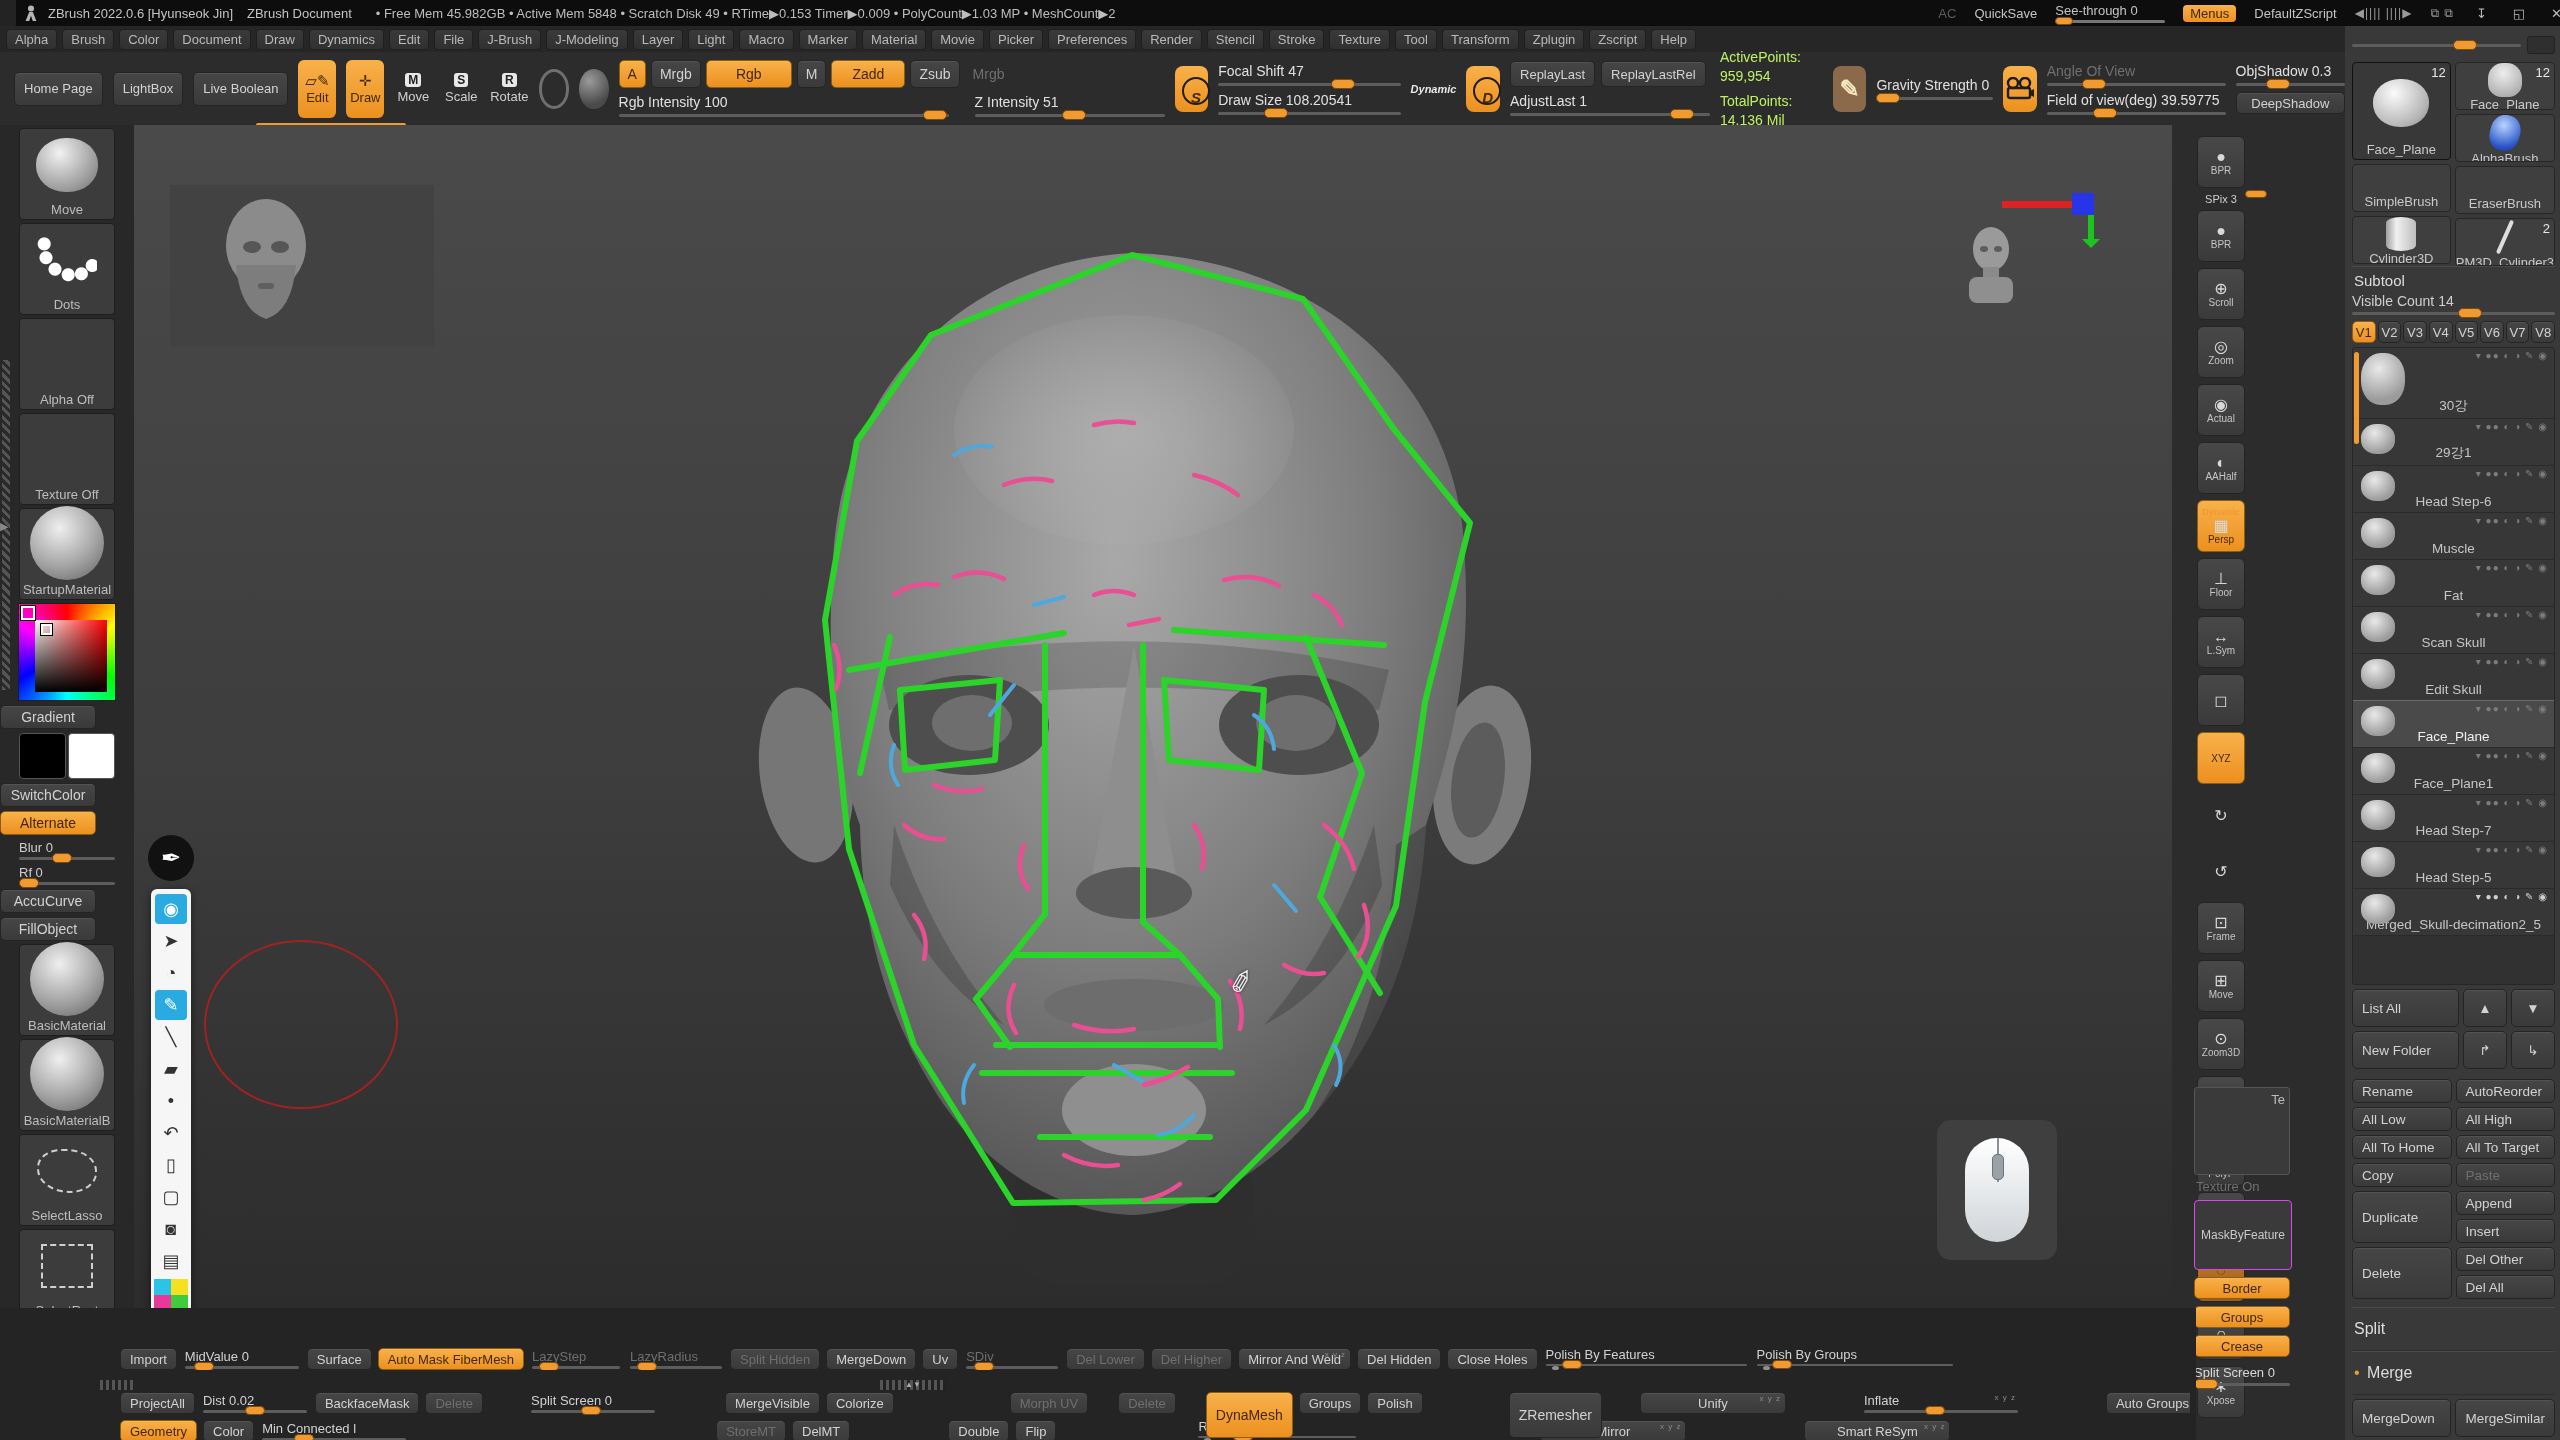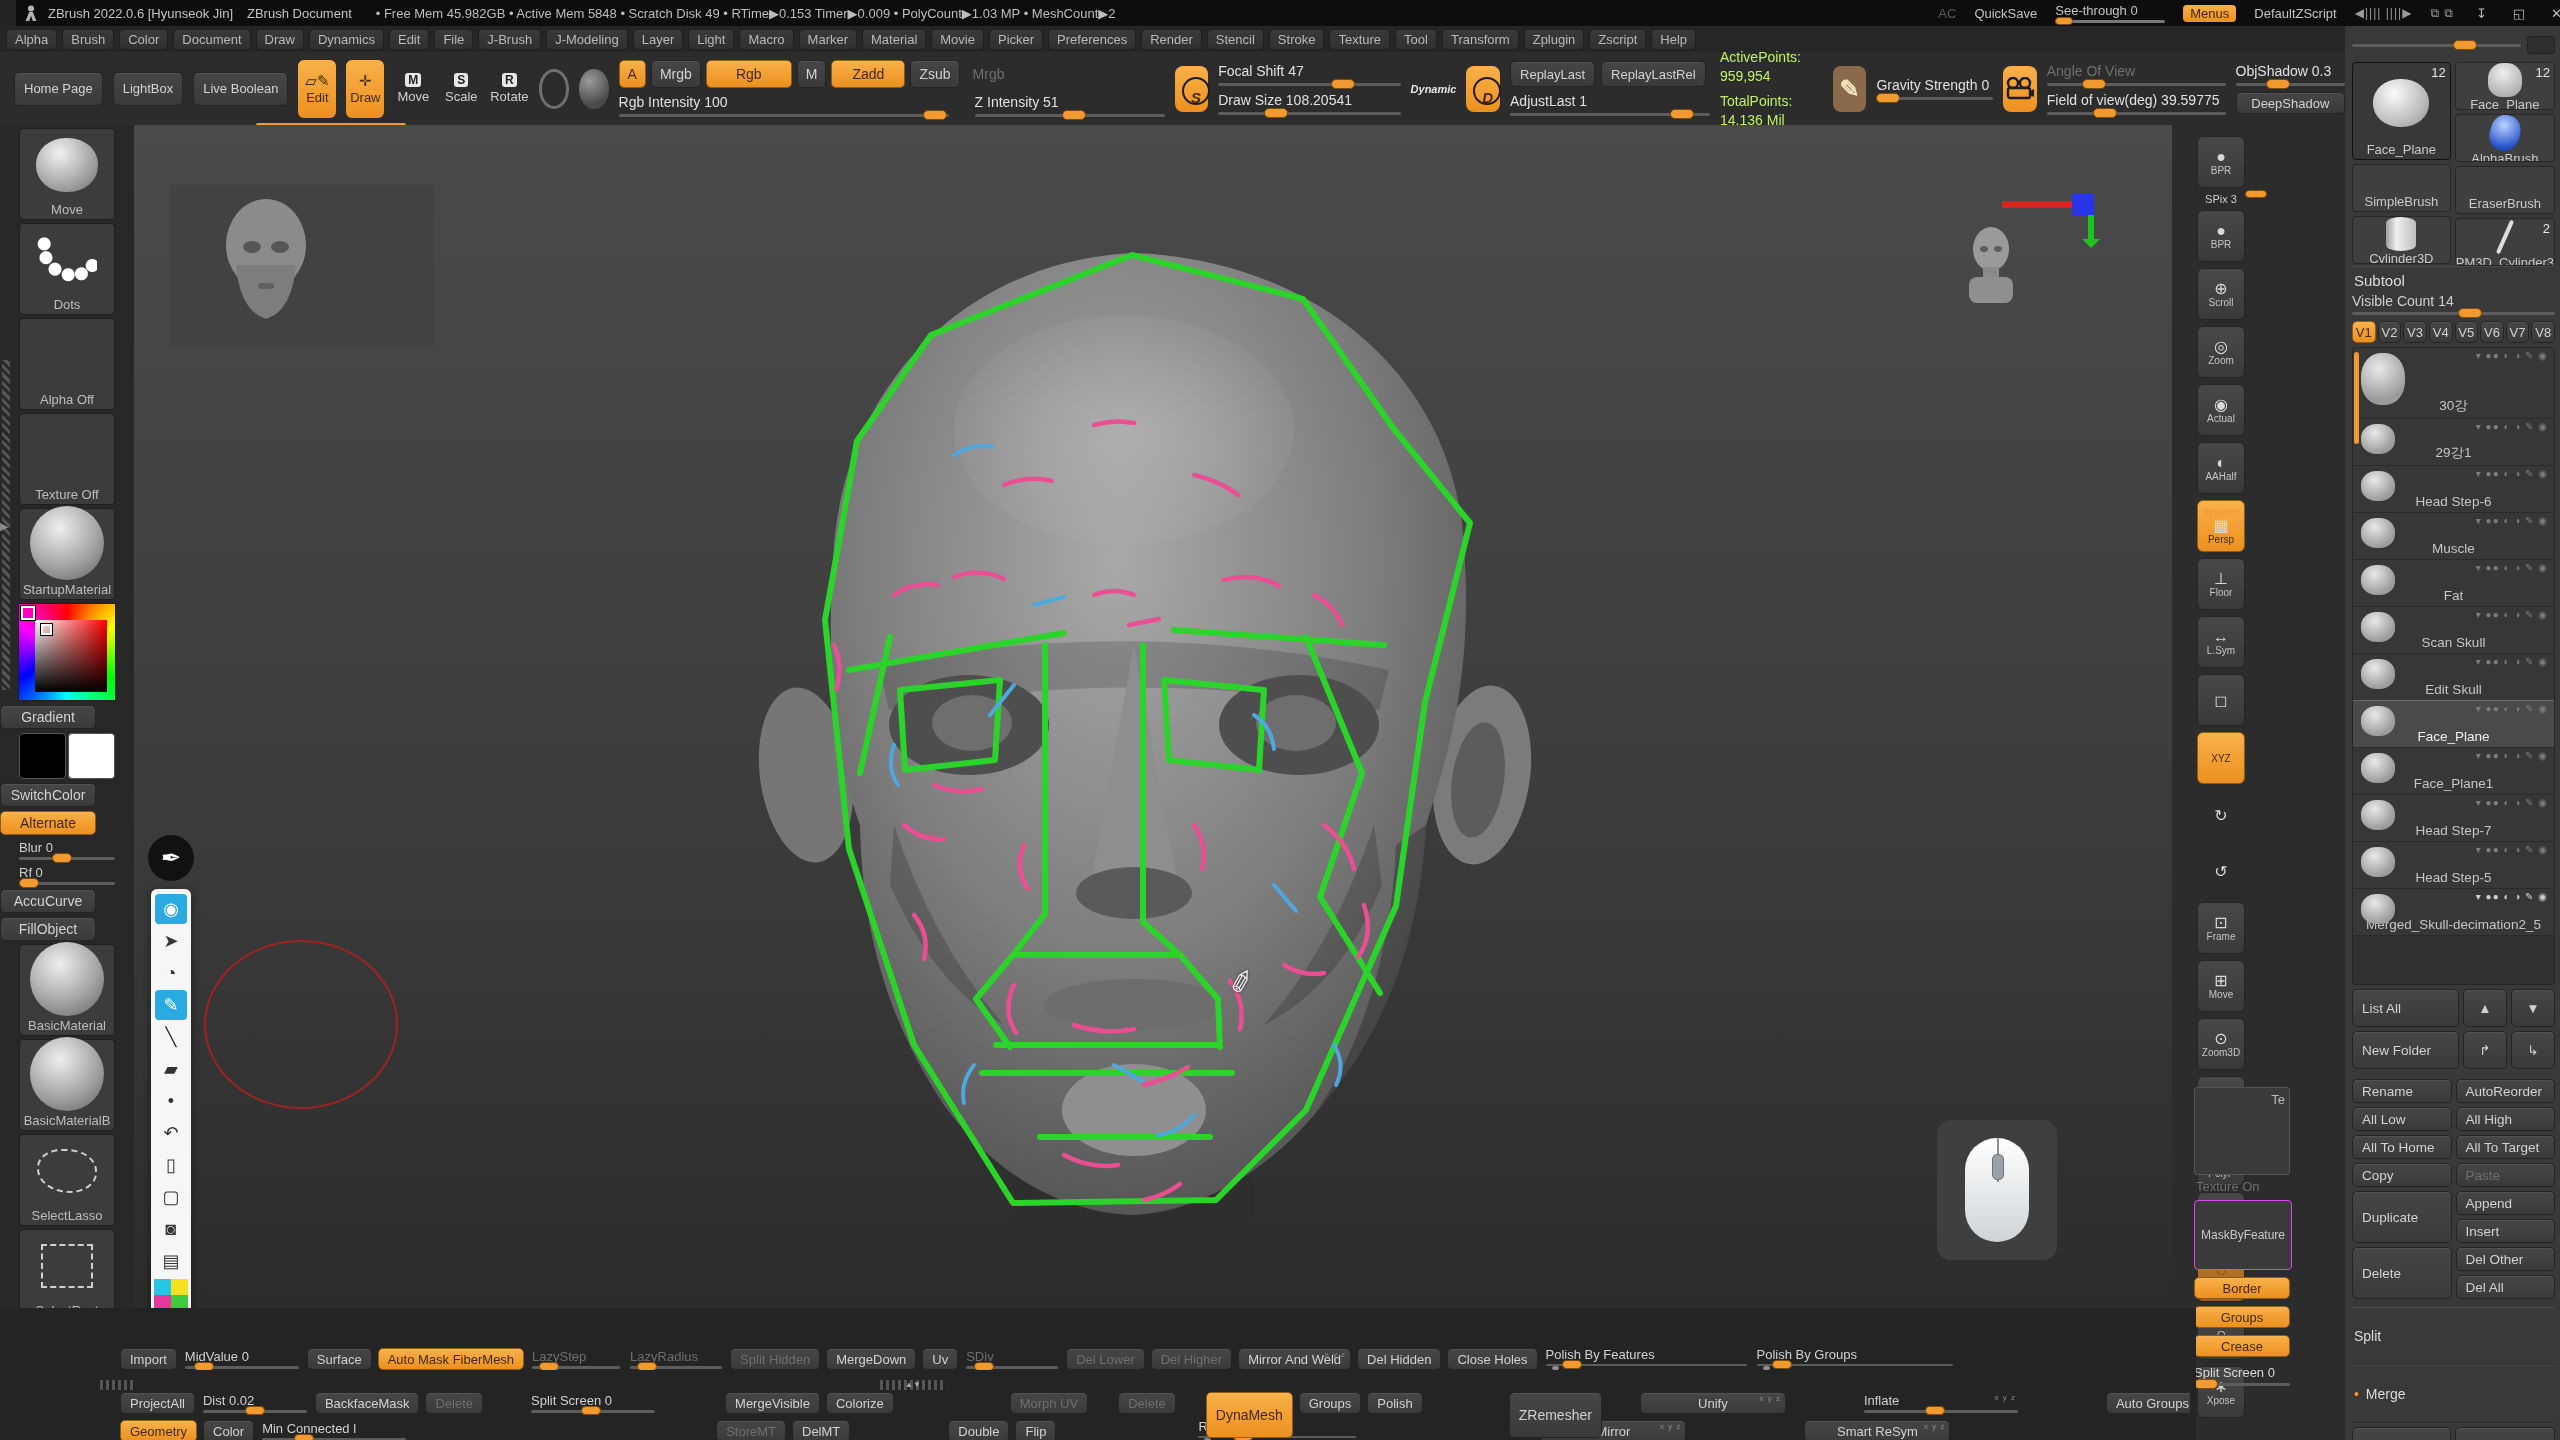--- a/index.html
+++ b/index.html
@@ -171,22 +171,22 @@
   .st-row.first .th{width:44px;height:52px;}
   .st-row.selected{background:#4a4a4a;outline:1px solid #6a6a6a;}
   .st-row.selected .nm{color:#f0f0f0;}
   .st-row.eyeon .ics{color:#cfcfcf;}
   .tp-row{display:flex;gap:4px;margin-top:4px;}
   .tp-row .btn{height:38px;font-size:13.5px;flex:1;justify-content:flex-start;text-align:center;}
   .tp-row .sq{flex:0 0 44px;justify-content:center;}
   .tp-grid{display:grid;grid-template-columns:1fr 1fr;gap:4px;margin-top:10px;}
   .tp-grid .btn{height:24px;font-size:13.5px;justify-content:flex-start;}
   .tspan{grid-row:span 2;height:52px!important;}
-  .sech2{border-top:1px solid #4a4a4a;border-bottom:1px solid #2e2e2e;color:#ddd;font-size:14px;
-     padding:20px 2px;margin-top:8px;}
+  .sech2{border-top:1px solid #4a4a4a;border-bottom:1px solid #2e2e2e;color:#ddd;font-size:16px;
+     padding:12px 2px;margin-top:8px;}
   .sech2 .dot{color:#f09a30;margin-right:3px;}
   .tp-list .sech2{margin-top:0;}
   
   #bottombar{position:absolute;left:0;top:1308px;width:2196px;height:132px;background:#242424;}
   .brow{position:absolute;left:120px;display:flex;gap:6px;align-items:flex-start;white-space:nowrap;width:2070px;overflow:hidden;}
   .brow .btn{height:22px;font-size:13px;flex:0 0 auto;}
   .brow .sl{flex-direction:column;align-items:stretch;justify-content:center;background:none;border:none;box-shadow:none;padding:0 2px;}
   .brow .sl .track{margin-top:2px;}
   .brow .sl .t{line-height:14px;}
   .spacer{visibility:hidden;border:none;background:none;box-shadow:none;}

